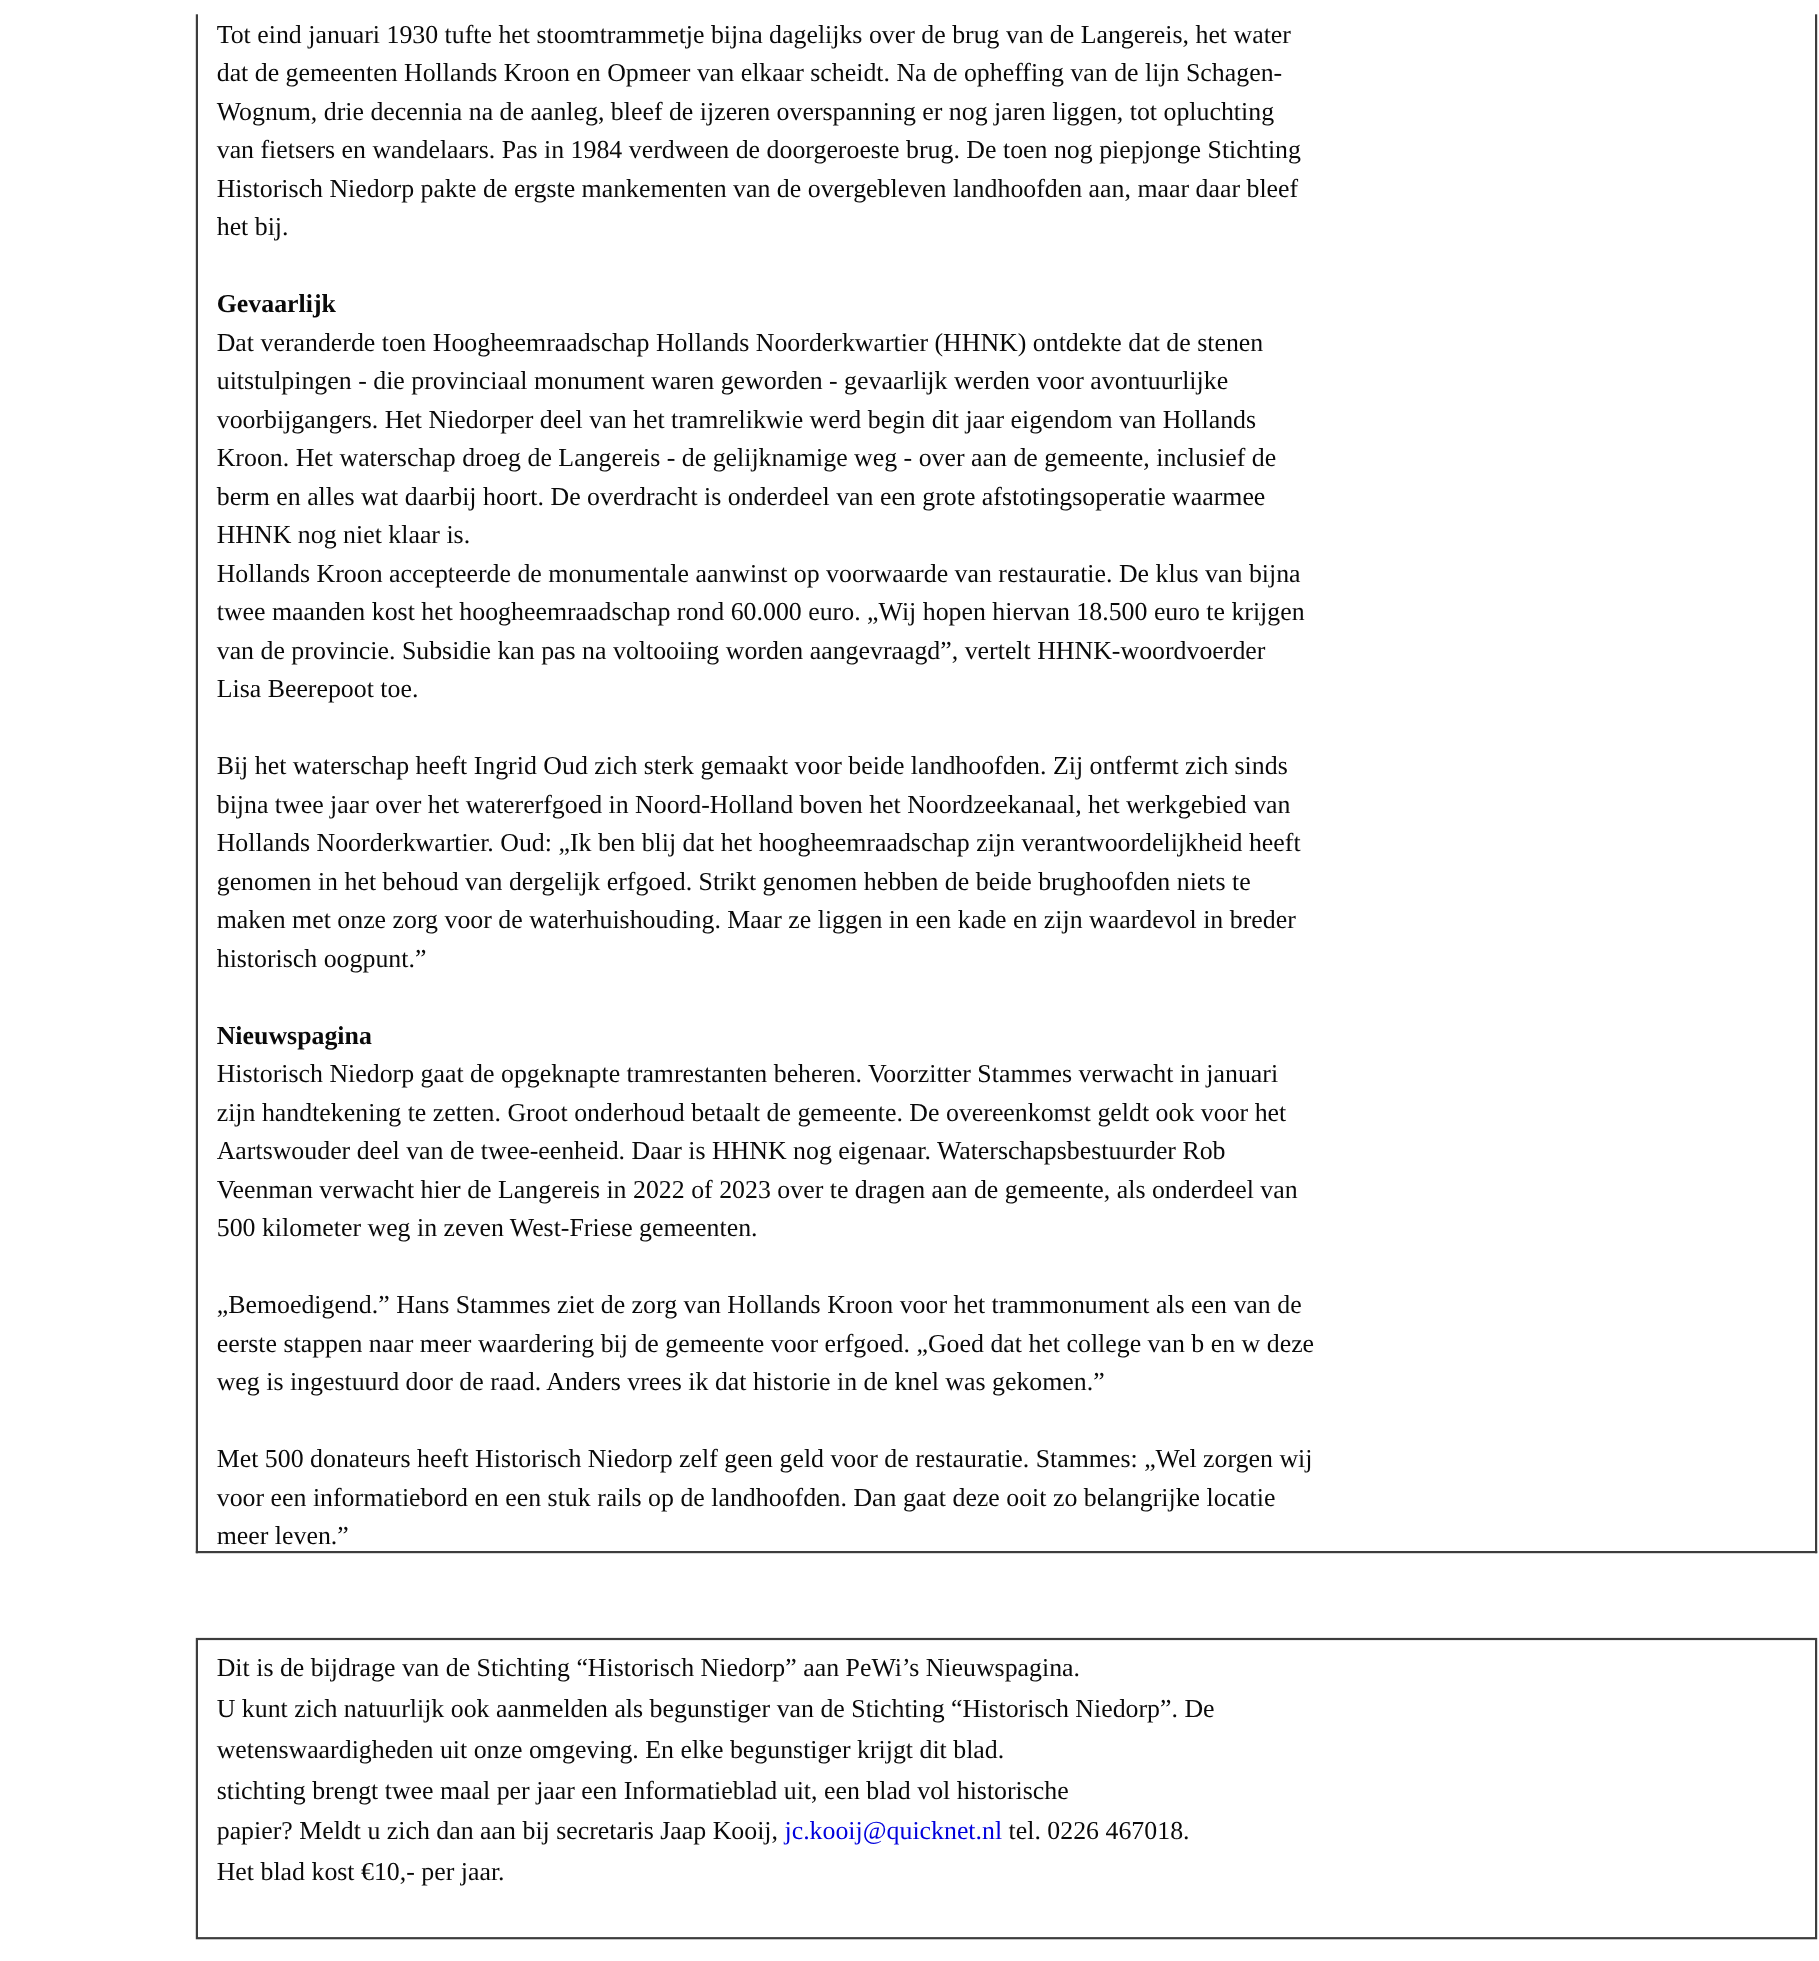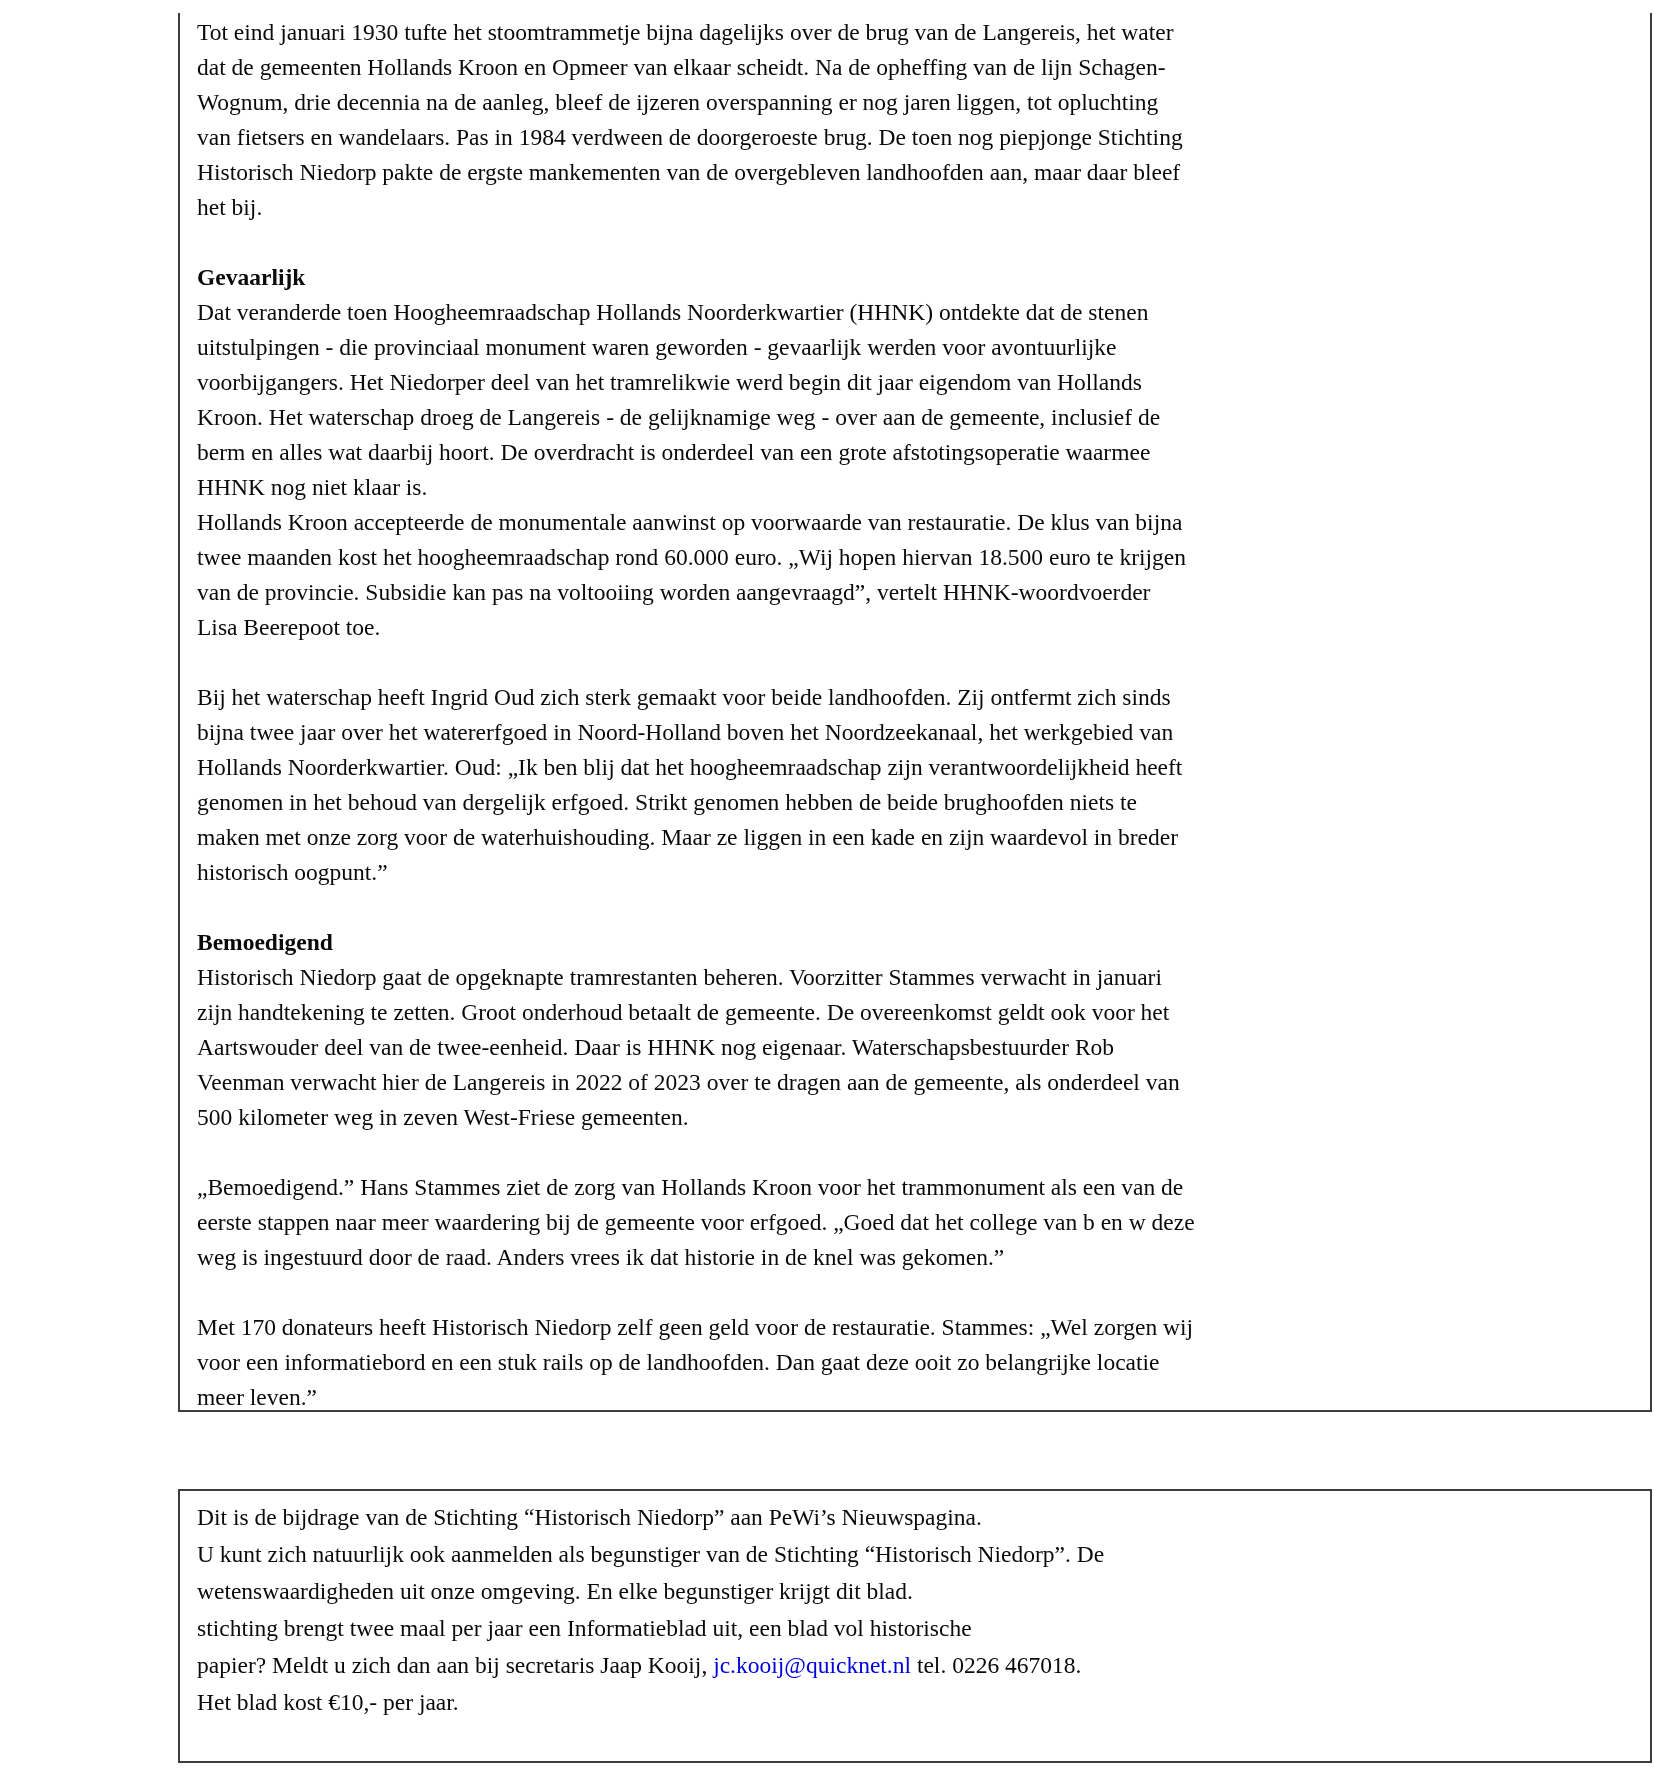--- a/index.html
+++ b/index.html
@@ -81,32 +81,32 @@
 van de provincie. Subsidie kan pas na voltooiing worden aangevraagd”, vertelt HHNK-woordvoerder
 Lisa Beerepoot toe.</p>
   <div class="gap"></div>
   <p class="para">Bij het waterschap heeft Ingrid Oud zich sterk gemaakt voor beide landhoofden. Zij ontfermt zich sinds
 bijna twee jaar over het watererfgoed in Noord-Holland boven het Noordzeekanaal, het werkgebied van
 Hollands Noorderkwartier. Oud: „Ik ben blij dat het hoogheemraadschap zijn verantwoordelijkheid heeft
 genomen in het behoud van dergelijk erfgoed. Strikt genomen hebben de beide brughoofden niets te
 maken met onze zorg voor de waterhuishouding. Maar ze liggen in een kade en zijn waardevol in breder
 historisch oogpunt.”</p>
   <div class="gap"></div>
-  <h2 class="heading">Bemoedigend</h2>
+  <h2 class="heading">Nieuwspagina</h2>
   <p class="para">Historisch Niedorp gaat de opgeknapte tramrestanten beheren. Voorzitter Stammes verwacht in januari
 zijn handtekening te zetten. Groot onderhoud betaalt de gemeente. De overeenkomst geldt ook voor het
 Aartswouder deel van de twee-eenheid. Daar is HHNK nog eigenaar. Waterschapsbestuurder Rob
 Veenman verwacht hier de Langereis in 2022 of 2023 over te dragen aan de gemeente, als onderdeel van
 500 kilometer weg in zeven West-Friese gemeenten.</p>
   <div class="gap"></div>
   <p class="para">„Bemoedigend.” Hans Stammes ziet de zorg van Hollands Kroon voor het trammonument als een van de
 eerste stappen naar meer waardering bij de gemeente voor erfgoed. „Goed dat het college van b en w deze
 weg is ingestuurd door de raad. Anders vrees ik dat historie in de knel was gekomen.”</p>
   <div class="gap"></div>
-  <p class="para">Met 170 donateurs heeft Historisch Niedorp zelf geen geld voor de restauratie. Stammes: „Wel zorgen wij
+  <p class="para">Met 500 donateurs heeft Historisch Niedorp zelf geen geld voor de restauratie. Stammes: „Wel zorgen wij
 voor een informatiebord en een stuk rails op de landhoofden. Dan gaat deze ooit zo belangrijke locatie
 meer leven.”</p>
 </section>
 
 <section class="box box2">
   <p class="line">Dit is de bijdrage van de Stichting “Historisch Niedorp” aan PeWi’s Nieuwspagina.</p>
   <p class="line">U kunt zich natuurlijk ook aanmelden als begunstiger van de Stichting “Historisch Niedorp”. De</p>
   <p class="line">wetenswaardigheden uit onze omgeving. En elke begunstiger krijgt dit blad.</p>
   <p class="line">stichting brengt twee maal per jaar een Informatieblad uit, een blad vol historische</p>
   <p class="line"><span>papier? Meldt u zich dan aan bij secretaris Jaap Kooij, </span><a class="email-link">jc.kooij@quicknet.nl</a><span> tel. 0226 467018.</span></p>

